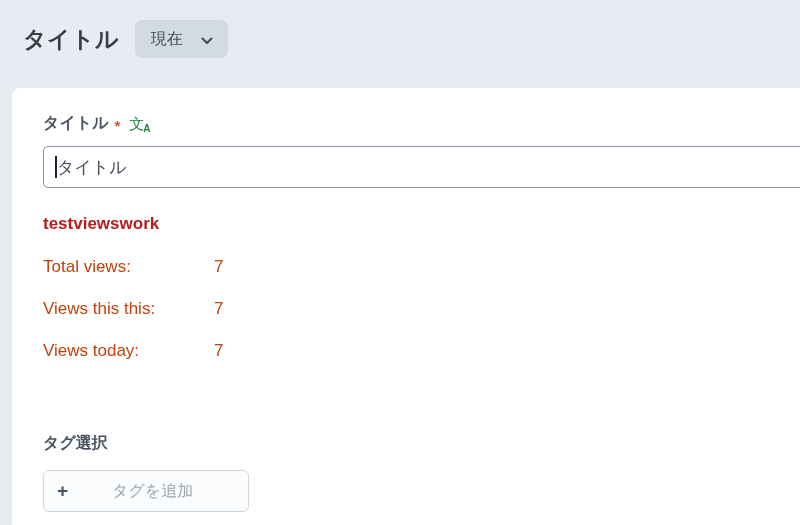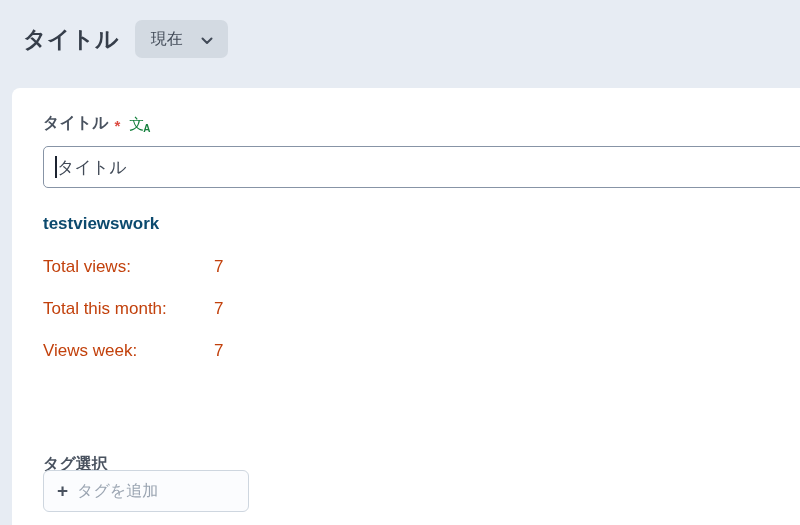--- a/index.html
+++ b/index.html
@@ -63,49 +63,49 @@
   }
   .caret {
     position: absolute; left: 12px; top: 10px;
     width: 2px; height: 22px; background: #1c2330;
     pointer-events: none;
   }
 
   
   .views-heading {
     position: absolute; left: 31px; top: 126px;
-    font-size: 17px; font-weight: 700; color: #0c4a6e;
+    font-size: 17px; font-weight: 700; color: #b91c1c;
   }
   .views-rows { position: absolute; left: 31px; top: 169px; }
   .views-row { height: 18px; margin-bottom: 24px; font-size: 17px; color: #c2410c; }
   .views-row .vlabel { display: inline-block; width: 171px; }
   .views-row .vvalue { display: inline-block; }
 
   
   .tags-label {
-    position: absolute; left: 31px; top: 366px;
+    position: absolute; left: 31px; top: 345px;
     font-size: 16px; font-weight: 700; color: #49525f;
   }
   .tag-add-box {
     position: absolute; left: 31px; top: 382px;
     width: 206px; height: 42px;
     border: 1px solid #ced6df; border-radius: 6px;
     background: #fbfcfe;
     display: flex; align-items: center;
     padding: 0 10px 0 13px;
     cursor: text;
   }
   .plus-icon {
     font-size: 19px; font-weight: 700; color: #49525f;
     margin-right: 9px; line-height: 1; margin-top: -2px;
   }
   .tag-input {
     flex: 1; min-width: 0;
     border: none; background: transparent; outline: none;
-    font-family: inherit; font-size: 16px; color: #414a57;
+    font-family: inherit; font-size: 16px; color: #414a57; margin-left: 35px;
   }
   .tag-input::placeholder { color: #9aa4b1; opacity: 1; }
 </style>
 </head>
 <body>
 
 <div class="page-header">
   <h1 class="page-title">タイトル</h1>
   <button class="version-btn">
     <span>現在</span>
@@ -130,24 +130,24 @@
     <div class="caret"></div>
   </div>
 
   <div class="views-heading">testviewswork</div>
 
   <div class="views-rows">
     <div class="views-row">
       <span class="vlabel">Total views:</span><span class="vvalue">7</span>
     </div>
     <div class="views-row">
-      <span class="vlabel">Total this month:</span><span class="vvalue">7</span>
+      <span class="vlabel">Views this this:</span><span class="vvalue">7</span>
     </div>
     <div class="views-row">
-      <span class="vlabel">Views week:</span><span class="vvalue">7</span>
+      <span class="vlabel">Views today:</span><span class="vvalue">7</span>
     </div>
   </div>
 
   <div class="tags-label">タグ選択</div>
 
   <div class="tag-add-box">
     <span class="plus-icon">+</span>
     <input class="tag-input" type="text" placeholder="タグを追加" style="">
   </div>
 

